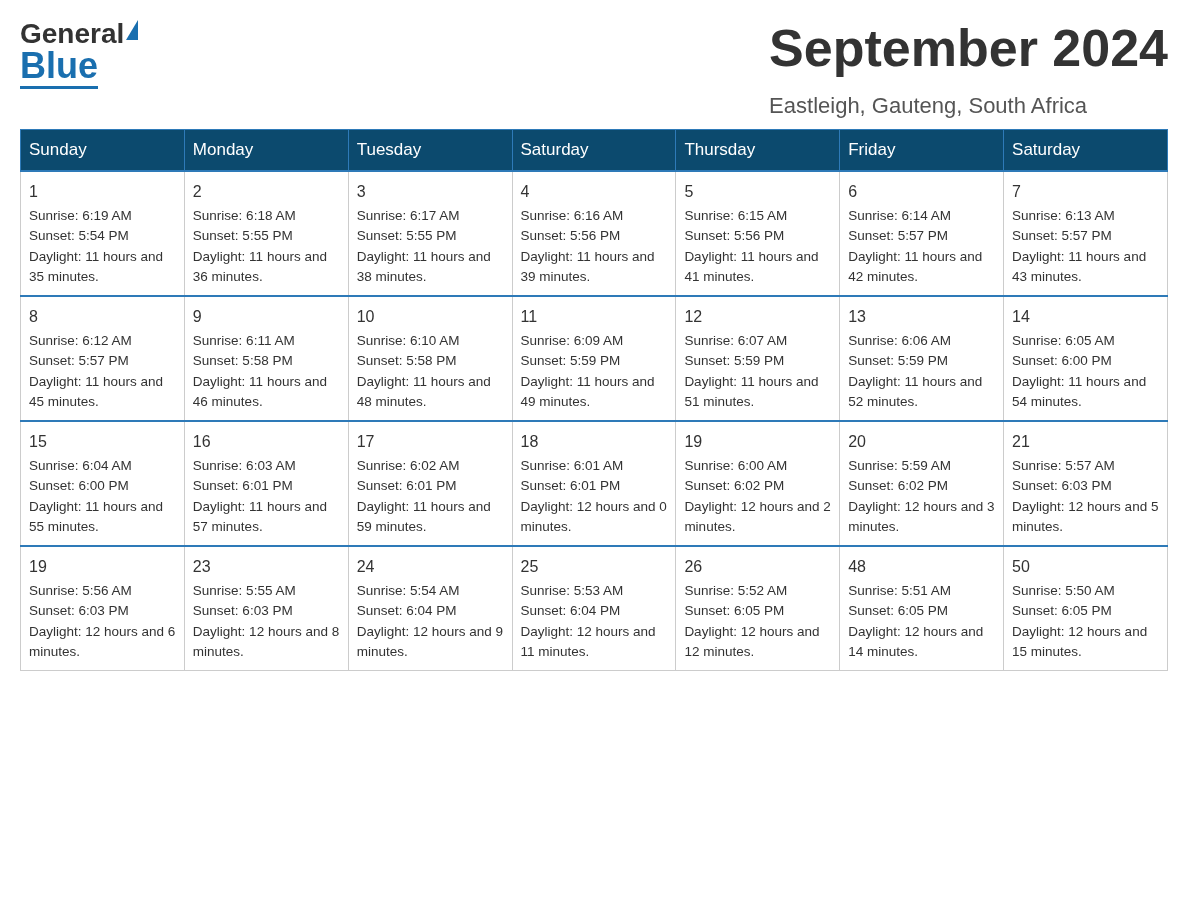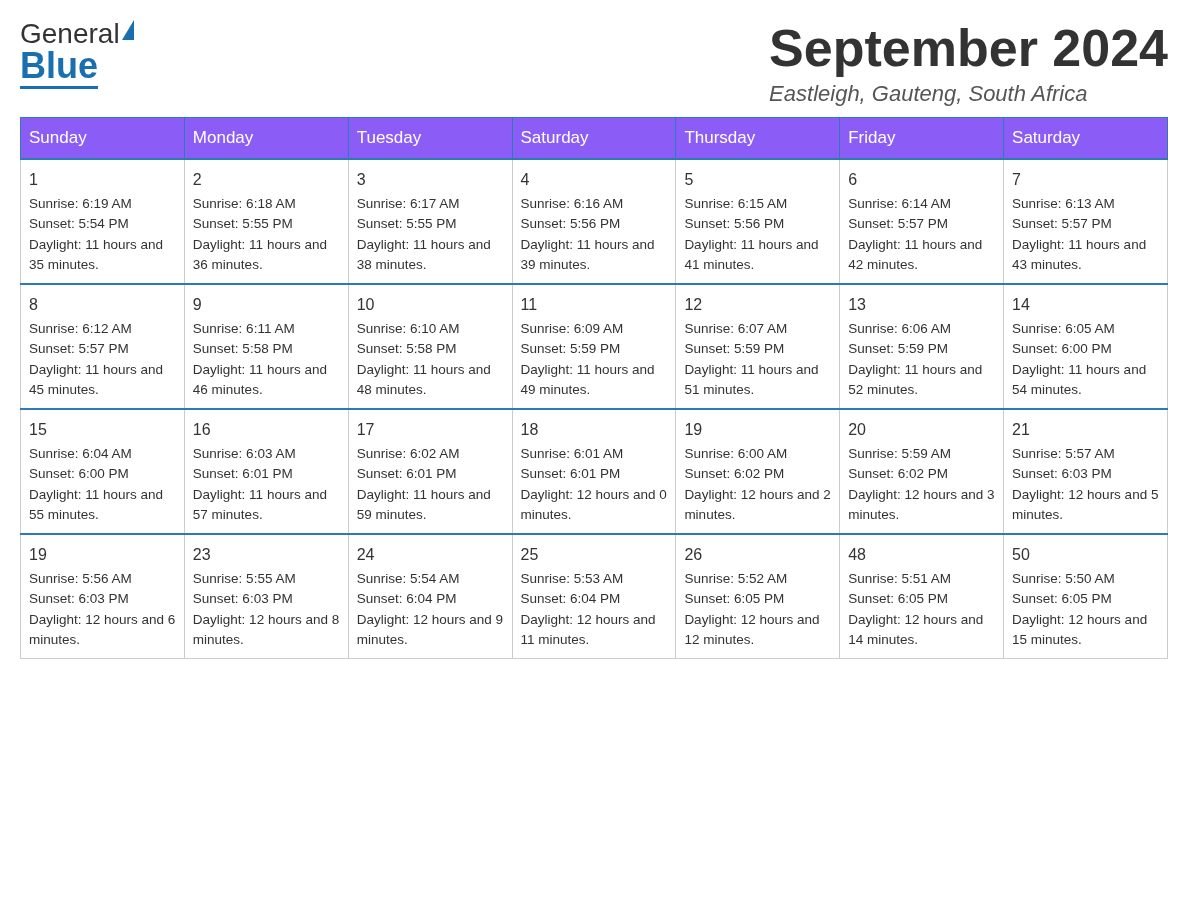--- a/index.html
+++ b/index.html
@@ -16,21 +16,21 @@
       align-items: flex-start;
       margin-bottom: 10px;
     }
     .logo {
       display: flex;
       flex-direction: column;
       align-items: flex-start;
     }
     .logo-general {
       font-size: 28px;
-      font-weight: normal;
+      font-weight: bold;
       color: #333;
       line-height: 1;
     }
     .logo-blue {
       font-size: 36px;
       font-weight: bold;
       color: #1a6faf;
       line-height: 1;
     }
     .logo-triangle {
@@ -55,30 +55,29 @@
     }
     .month-title {
       font-size: 52px;
       font-weight: bold;
       color: #333;
       line-height: 1.1;
     }
     .location-title {
       font-size: 22px;
       color: #555;
-      margin-top: 4px;
-      font-style: italic;
+      margin-top: 16px;
     }
     table {
       width: 100%;
       border-collapse: collapse;
       table-layout: fixed;
     }
     th {
-      background: #8b5cf6;
+      background: #0c4a6e;
       color: #fff;
       padding: 10px 8px;
       font-size: 17px;
       font-weight: normal;
       text-align: left;
       border: 1px solid #2e7ab8;
     }
     td {
       vertical-align: top;
       padding: 8px 8px;

